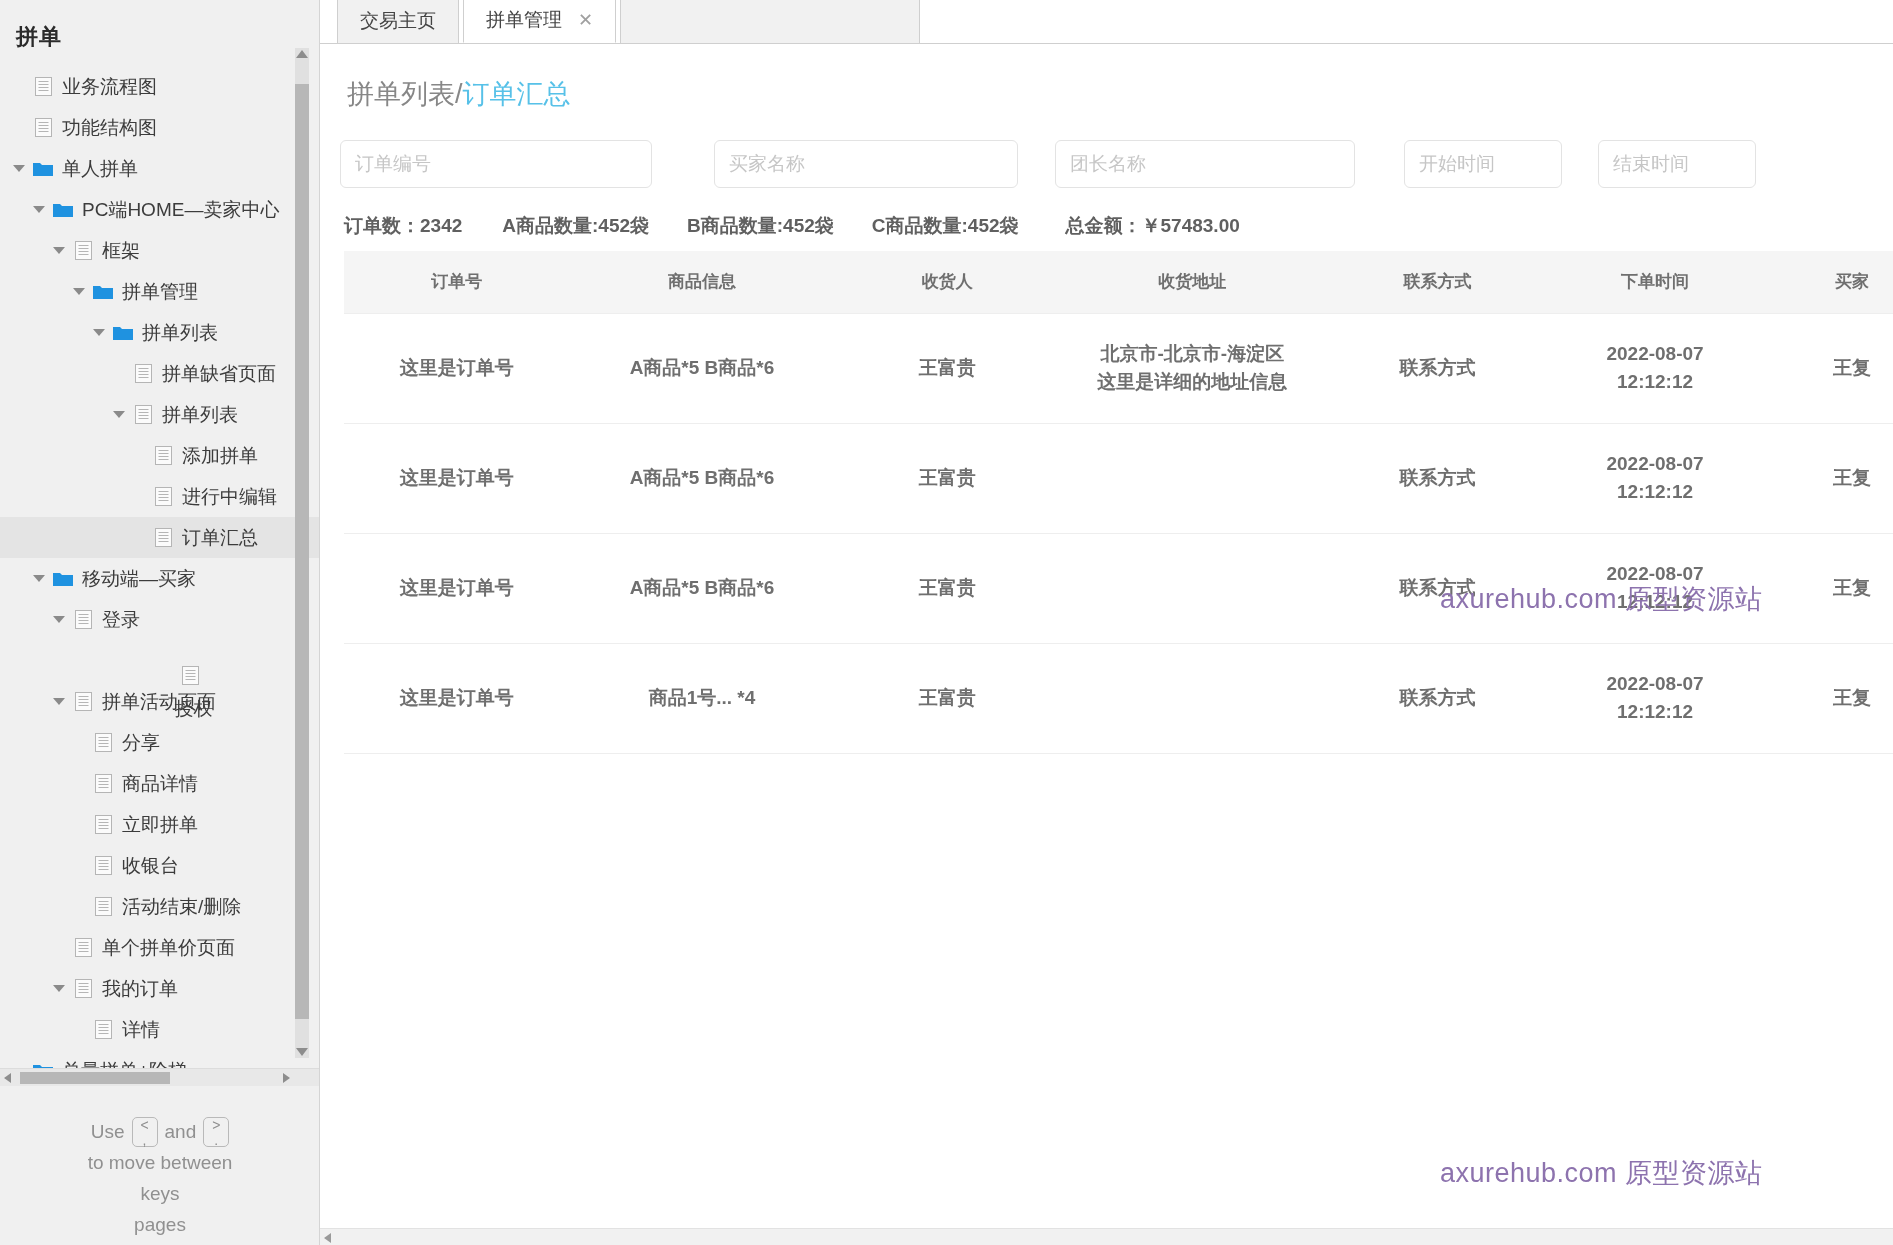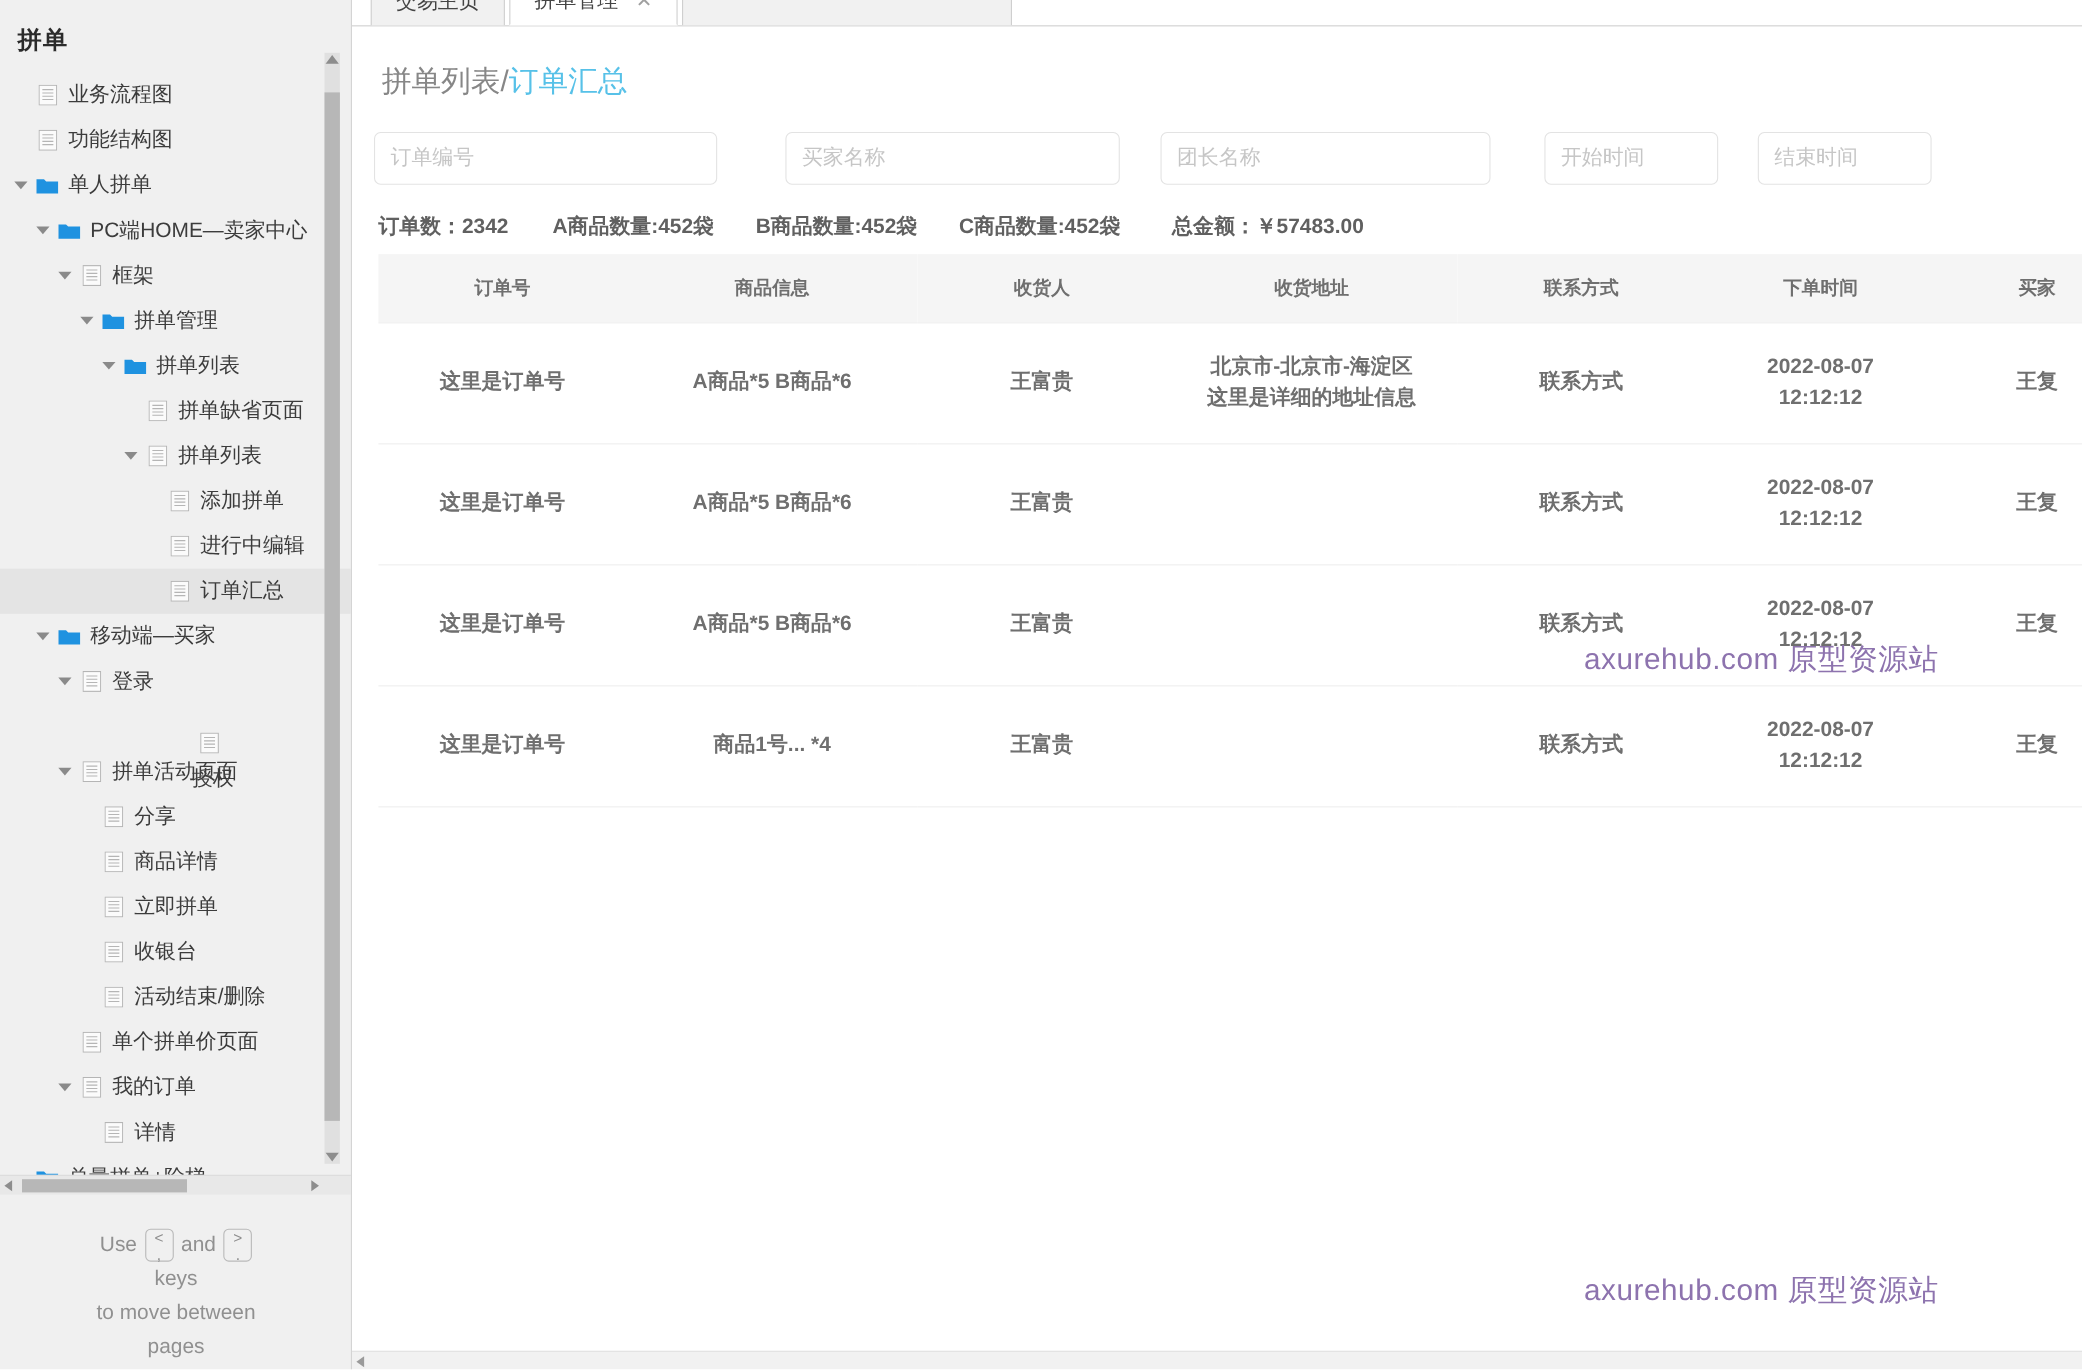--- a/index.html
+++ b/index.html
@@ -156,21 +156,21 @@
   .main {
     position: relative;
     flex: 1;
     height: 1245px;
     background: #ffffff;
     overflow: hidden;
   }
 
   .tabstrip {
     position: relative;
-    height: 24px;
+    height: 44px;
     background: #ffffff;
     border-bottom: 1px solid #cfcfcf;
     display: flex;
     align-items: flex-end;
     padding-left: 17px;
   }
   .tab {
     height: 46px;
     margin-top: -14px;
     display: flex;
@@ -648,22 +648,22 @@
         <span class="keycap">
           <span class="k-top">&lt;</span>
           <span class="k-bot">,</span>
         </span>
         <span>and</span>
         <span class="keycap">
           <span class="k-top">&gt;</span>
           <span class="k-bot">.</span>
         </span>
       </div>
+      <div>to move between</div>
       <div>keys</div>
-      <div>to move between</div>
       <div>pages</div>
     </div>
   </div>
 
   <div class="main">
 
     <div class="tabstrip" id="tabstrip">
         <div class="tab">
           <span>交易主页</span>
         </div>

